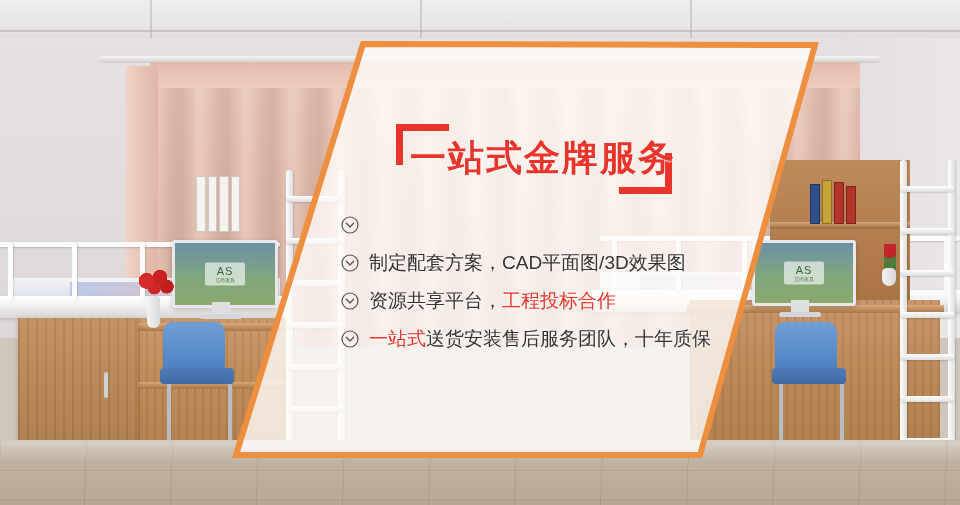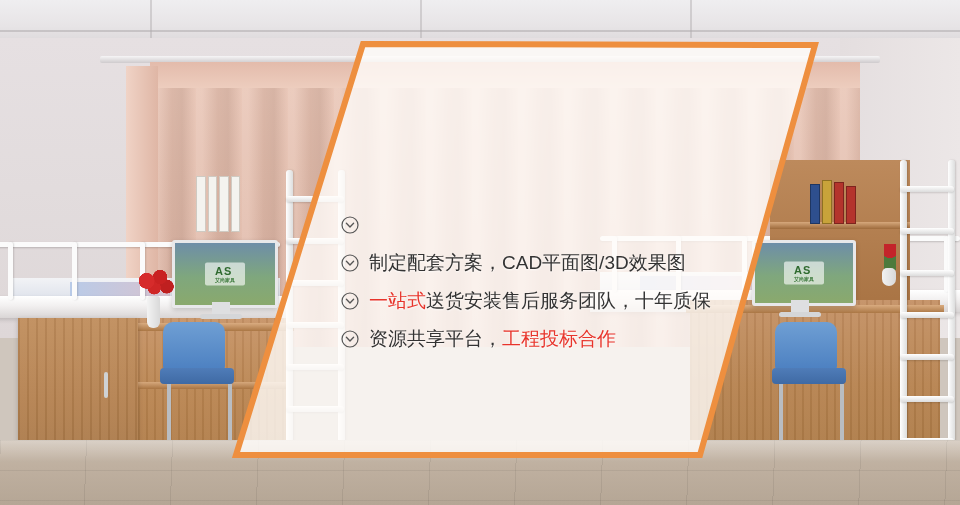--- a/index.html
+++ b/index.html
@@ -149,22 +149,22 @@
     background:linear-gradient(180deg,#6e8ea8 0%,#7fa77d 55%,#8aa96d 100%);
     border:3px solid #e8e8ea;border-radius:3px;
     box-shadow:0 2px 5px rgba(0,0,0,.18);
   }
   .mon-l-stand{position:absolute;left:212px;top:302px;width:18px;height:14px;background:#dedfe1;}
   .mon-l-base{position:absolute;left:200px;top:314px;width:42px;height:5px;background:#d5d6d8;border-radius:3px;}
   .logo-chip{
     position:absolute;left:50%;top:50%;transform:translate(-50%,-50%);
     background:rgba(255,255,255,.62);
     padding:3px 10px;border-radius:2px;
-    color:#2f6a2f;font-weight:bold;font-size:11px;letter-spacing:1px;
-    line-height:1.05;
+    color:#2f6a2f;font-weight:normal;font-size:11px;letter-spacing:1px;
+    line-height:1.05;text-align:center;
   }
   .logo-chip small{display:block;font-size:5px;color:#3c7a3c;letter-spacing:0;}
 
   
   .vase-l{position:absolute;left:147px;top:296px;width:13px;height:32px;
     background:linear-gradient(90deg,#f3f3f3,#d9d9d9);border-radius:3px 3px 6px 6px;}
   .flower-l{position:absolute;left:134px;top:268px;width:42px;height:32px;
     background:radial-gradient(circle at 30% 40%,#d62b2b 0 22%,transparent 23%),
                radial-gradient(circle at 62% 28%,#c92222 0 20%,transparent 21%),
                radial-gradient(circle at 48% 62%,#cf2626 0 22%,transparent 23%),
@@ -419,20 +419,25 @@
 
   <div class="panel">
     <div class="panel-fill" style="background: rgba(255, 252, 250, 0.8);"></div>
     <svg class="panel-stroke" width="960" height="505" viewBox="0 0 960 505">
       <polygon points="363,44 815,45 700,455 236,455" fill="none" stroke="#ee8f3f" stroke-width="6" stroke-linejoin="miter"></polygon>
     </svg>
   </div>
 
   <div class="content">
 
+    <div class="title-wrap">
+      <span class="corner-tl"></span>
+      <span class="corner-br"></span>
+      <div class="title">一站式金牌服务</div>
+    </div>
 
     <div class="bullets">
       <div class="bullet">
         <span class="ic">
           <svg width="18" height="18" viewBox="0 0 18 18">
             <circle cx="9" cy="9" r="8" fill="none" stroke="#555" stroke-width="1.2"></circle>
             <path d="M5.4 7.2 L9 11 L12.6 7.2" fill="none" stroke="#555" stroke-width="1.3" stroke-linecap="round" stroke-linejoin="round"></path>
           </svg>
         </span>
       </div>
@@ -448,28 +453,28 @@
       </div>
 
 
       <div class="bullet">
         <span class="ic">
           <svg width="18" height="18" viewBox="0 0 18 18">
             <circle cx="9" cy="9" r="8" fill="none" stroke="#555" stroke-width="1.2"></circle>
             <path d="M5.4 7.2 L9 11 L12.6 7.2" fill="none" stroke="#555" stroke-width="1.3" stroke-linecap="round" stroke-linejoin="round"></path>
           </svg>
         </span>
-        <span class="tx"><span></span><em>一站式</em><span>送货安装售后服务团队，十年质保</span></span>
+        <span class="tx"><span>资源共享平台，</span><em>工程投标合作</em><span></span></span>
       </div>
 
       <div class="bullet">
         <span class="ic">
           <svg width="18" height="18" viewBox="0 0 18 18">
             <circle cx="9" cy="9" r="8" fill="none" stroke="#555" stroke-width="1.2"></circle>
             <path d="M5.4 7.2 L9 11 L12.6 7.2" fill="none" stroke="#555" stroke-width="1.3" stroke-linecap="round" stroke-linejoin="round"></path>
           </svg>
         </span>
-        <span class="tx"><span>资源共享平台，</span><em>工程投标合作</em><span></span></span>
+        <span class="tx"><span></span><em>一站式</em><span>送货安装售后服务团队，十年质保</span></span>
       </div>
     </div>
 
   </div>
 </div>
 
 </body></html>

